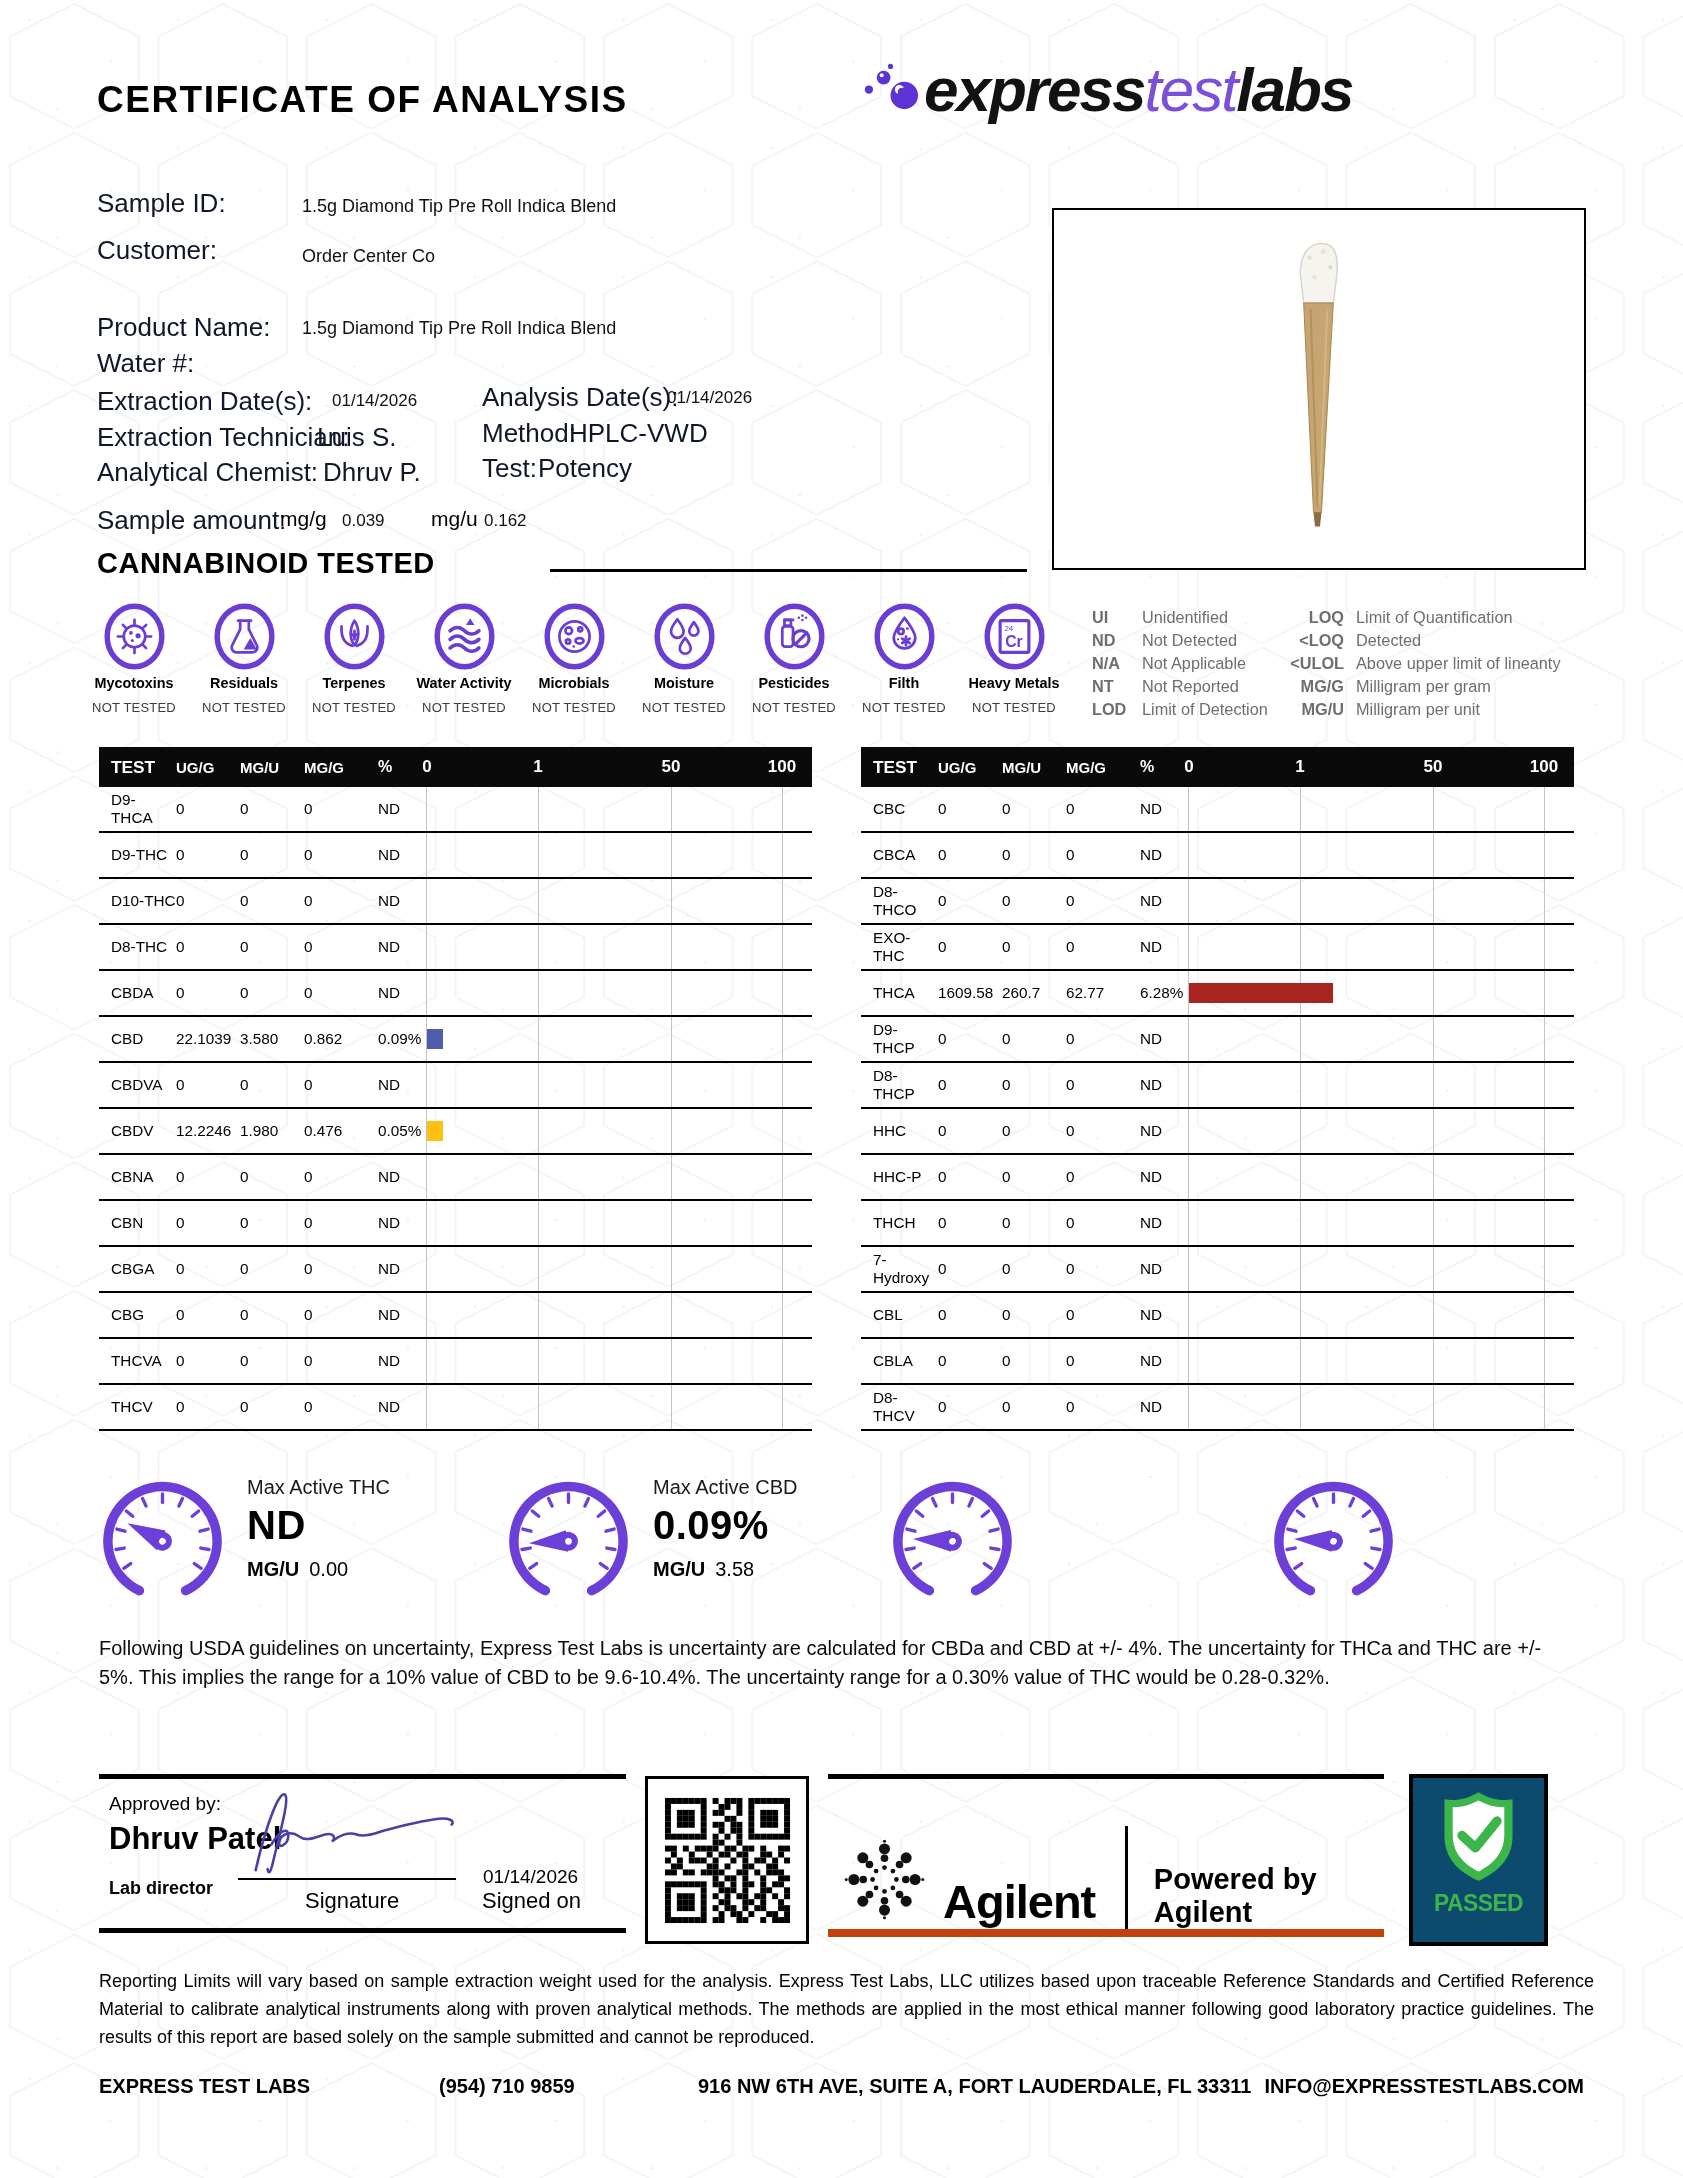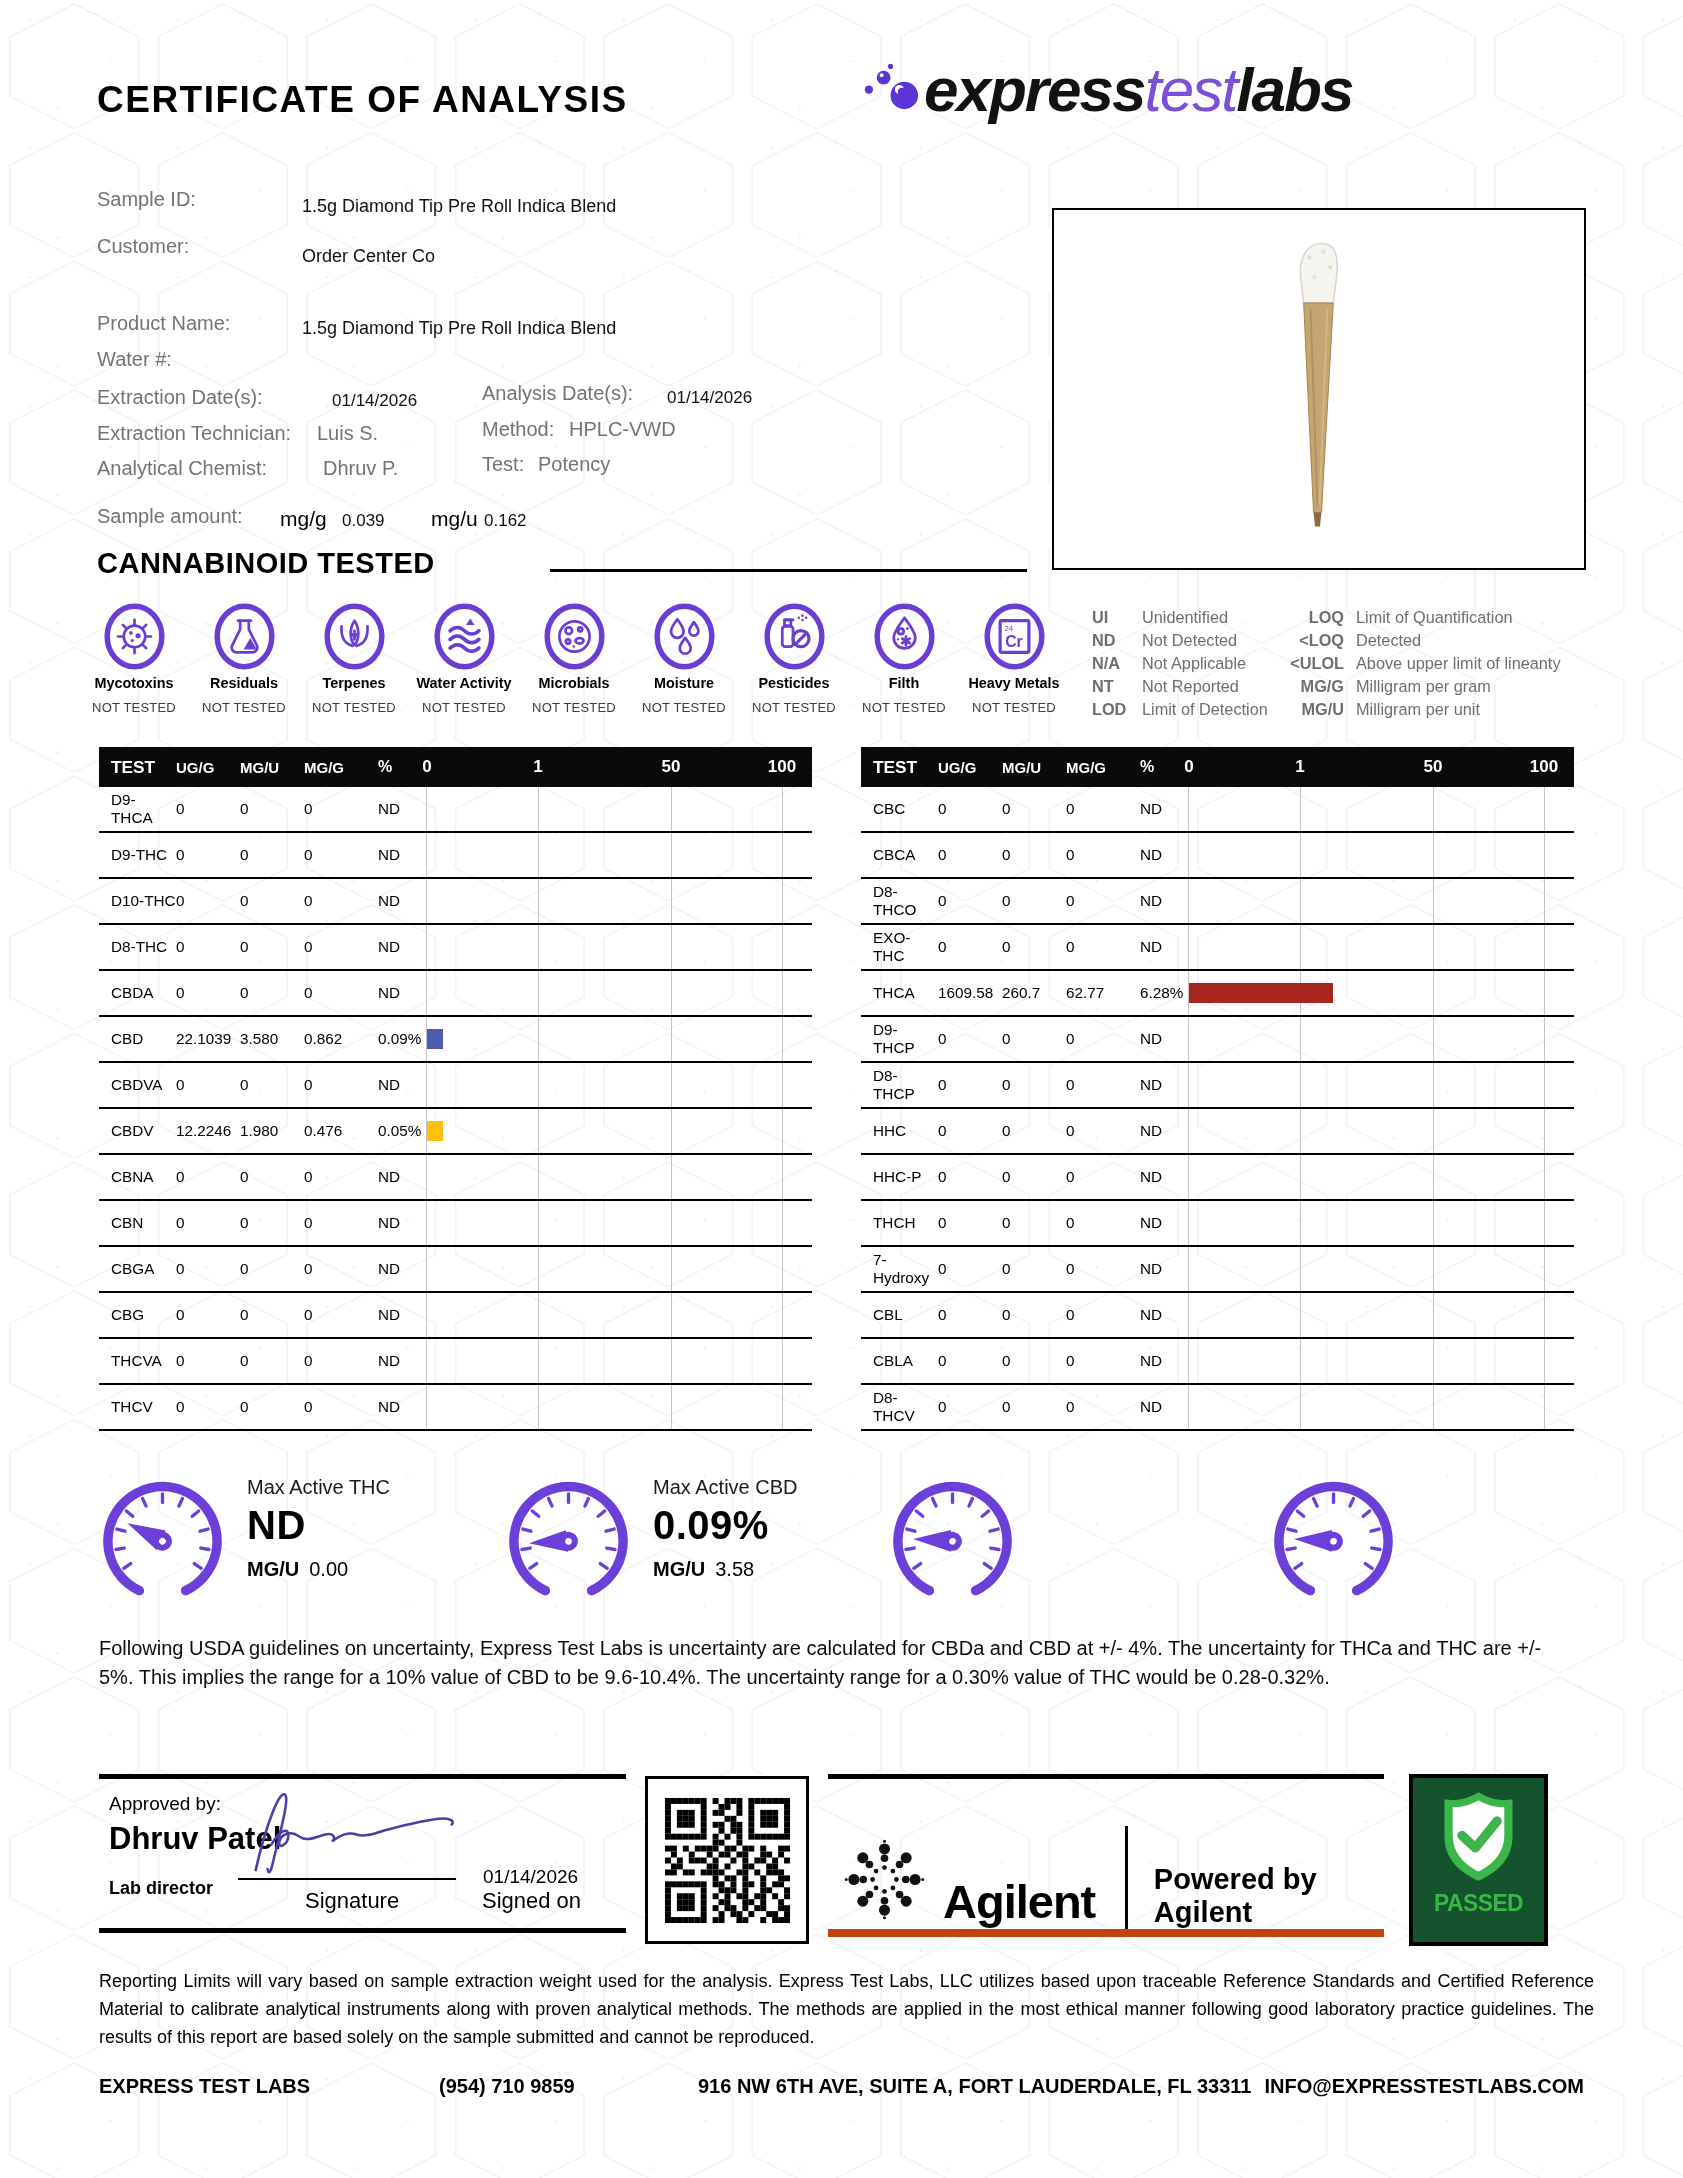--- a/index.html
+++ b/index.html
@@ -12,21 +12,21 @@
   
   .title{left:97px;top:79px;font-size:37px;font-weight:800;letter-spacing:1.5px;}
   .logo{left:859px;top:54px;width:733px;height:79px;}
   .logo-bubbles{position:absolute;left:2px;top:8px;}
   .logo-text{position:absolute;left:65px;top:0;font-size:62px;font-style:italic;letter-spacing:-2px;white-space:nowrap;}
   .logo-express{font-weight:800;color:#121212;}
   .logo-test{font-weight:500;color:#7a50d8;}
   .logo-labs{font-weight:800;color:#121212;}
 
   
-  .lbl{font-size:20px;color:#737373;}
+  .lbl{font-size:26px;color:#0f172a;}
   .val{font-size:18px;color:#111;}
   .val-sm{font-size:17px;color:#111;}
   .product-box{left:1052px;top:208px;width:530px;height:358px;border:2px solid #000;background:#fff;}
 
   .section-title{left:97px;top:547px;font-size:29px;font-weight:800;letter-spacing:0.5px;}
   .section-line{left:550px;top:569px;width:477px;height:3px;background:#000;}
 
   
   .panels{left:79px;top:602px;width:1000px;display:flex;}
   .panel{width:110px;text-align:center;}
@@ -90,21 +90,21 @@
   .sig-date{position:absolute;left:384px;top:87px;font-size:19px;}
   .sig-signedon{position:absolute;left:383px;top:109px;font-size:22px;}
 
   .qr-box{left:645px;top:1776px;width:158px;height:162px;border:3px solid #000;display:flex;align-items:center;justify-content:center;background:#fff;}
 
   .agilent{left:828px;top:1774px;width:556px;height:150px;border-top:5px solid #000;border-bottom:8px solid #c2410c;display:flex;align-items:flex-end;}
   .agilent-name{font-size:47px;font-weight:800;margin-left:16px;letter-spacing:-1px;}
   .agilent-div{width:3px;height:103px;background:#000;margin:0 26px 0 30px;}
   .agilent-tag{font-size:29px;font-weight:600;}
 
-  .passed-box{left:1409px;top:1774px;width:131px;height:164px;border:4px solid #000;text-align:center;background:#14532d;}
+  .passed-box{left:1409px;top:1774px;width:131px;height:164px;border:4px solid #000;text-align:center;background:#0c4a6e;}
   .passed-text{font-size:24px;font-weight:800;color:#3cb54a;letter-spacing:-0.5px;margin-top:0px;transform:scaleX(0.95);}
 
   .footer-note{left:99px;top:1968px;width:1495px;font-size:18px;line-height:1.55;text-align:justify;}
   .contact{position:absolute;top:2075px;font-size:20px;font-weight:800;white-space:nowrap;}
   .contact-company{left:99px;}
   .contact-phone{left:439px;}
   .contact-address{left:698px;}
   .contact-email{right:99px;}
 </style>
 </head>

